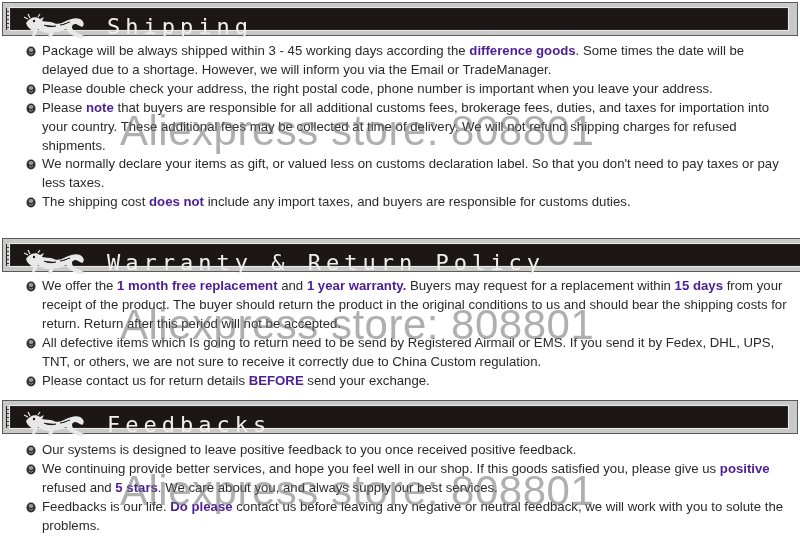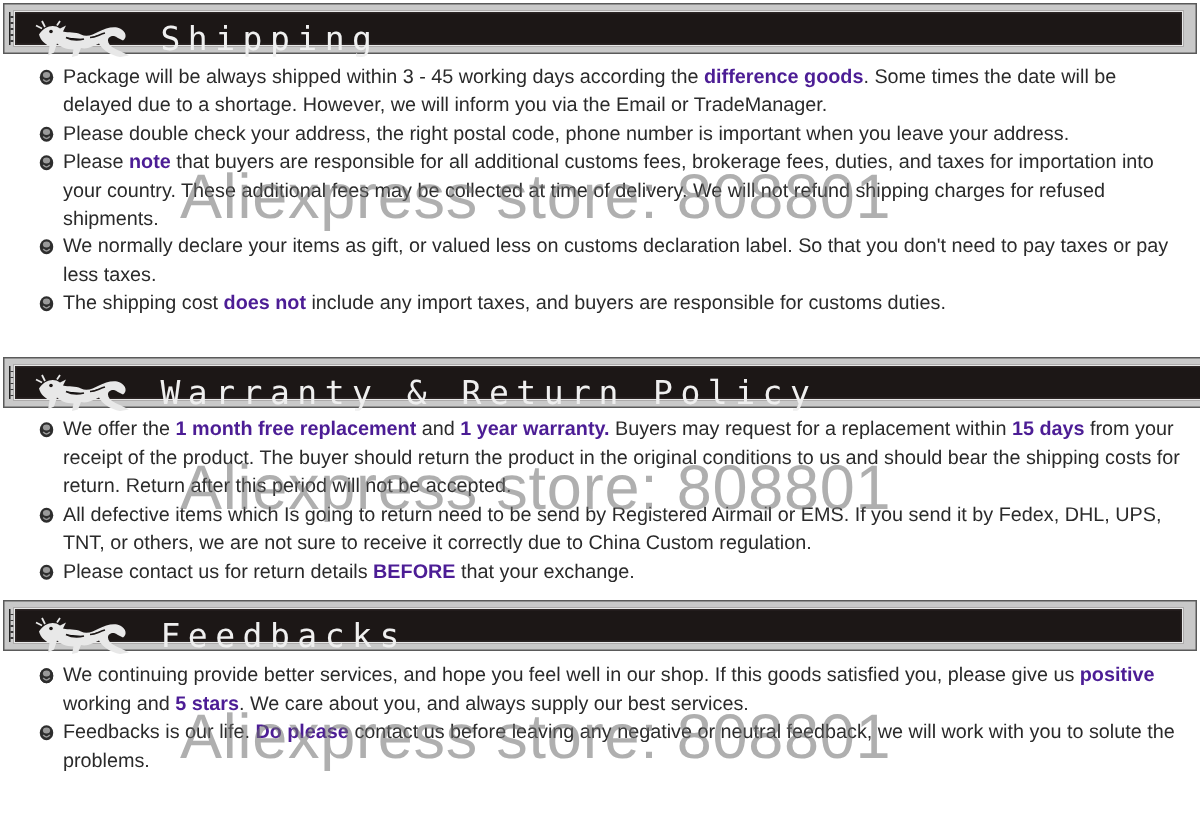--- a/index.html
+++ b/index.html
@@ -118,41 +118,41 @@
 </div>
 <ul class="section-list" style="top:277px;">
     <li><svg class="bullet">
         <use href="#bullet"></use>
       </svg><span>We offer the </span><span class="hl">1 month free replacement</span><span> and </span><span class="hl">1 year warranty.</span><span>  Buyers may request for a replacement within </span><span class="hl">15 days</span><span> from your receipt of the product. The buyer should return the product in the original conditions to us and should bear the shipping costs for return.   Return after this period will not be accepted.</span></li>
     <li><svg class="bullet">
         <use href="#bullet"></use>
       </svg><span>All defective items which Is going to return need to be send by Registered Airmail or EMS. If you send it by Fedex, DHL, UPS, TNT, or others, we are not sure to receive it correctly due to China Custom regulation.</span></li>
     <li><svg class="bullet">
         <use href="#bullet"></use>
-      </svg><span>Please contact us for return details </span><span class="hl">BEFORE</span><span> that your exchange.</span></li>
+      </svg><span>Please contact us for return details </span><span class="hl">BEFORE</span><span> send your exchange.</span></li>
   </ul>
 
 <div class="banner" style="top:398px;">
   <div class="outer">
     <div class="leftdeco"></div>
     <div class="inner">
       <svg class="dragon">
           <use href="#dragon"></use>
         </svg>
       <div class="title">Feedbacks</div>
     </div>
   </div>
 </div>
 <ul class="section-list" style="top:441px;">
     <li><svg class="bullet">
         <use href="#bullet"></use>
-      </svg></li>
+      </svg><span>Our systems is designed to leave positive feedback to you once received positive feedback.</span></li>
     <li><svg class="bullet">
         <use href="#bullet"></use>
-      </svg><span>We continuing provide better services, and hope you feel well in our shop. If this goods satisfied you, please give us </span><span class="hl">positive</span><span> working and </span><span class="hl">5 stars</span><span>.  We care about you, and always supply our best services.</span></li>
+      </svg><span>We continuing provide better services, and hope you feel well in our shop. If this goods satisfied you, please give us </span><span class="hl">positive</span><span> refused and </span><span class="hl">5 stars</span><span>.  We care about you, and always supply our best services.</span></li>
     <li><svg class="bullet">
         <use href="#bullet"></use>
       </svg><span>Feedbacks is our life. </span><span class="hl">Do please</span><span> contact us before leaving any negative or neutral feedback, we will work with you to solute the problems.</span></li>
   </ul>
 
 <div class="watermark" style="top:110px;">Aliexpress store: 808801</div>
 <div class="watermark" style="top:304px;">Aliexpress store: 808801</div>
 <div class="watermark" style="top:470px;">Aliexpress store: 808801</div>
 
 </body></html>

